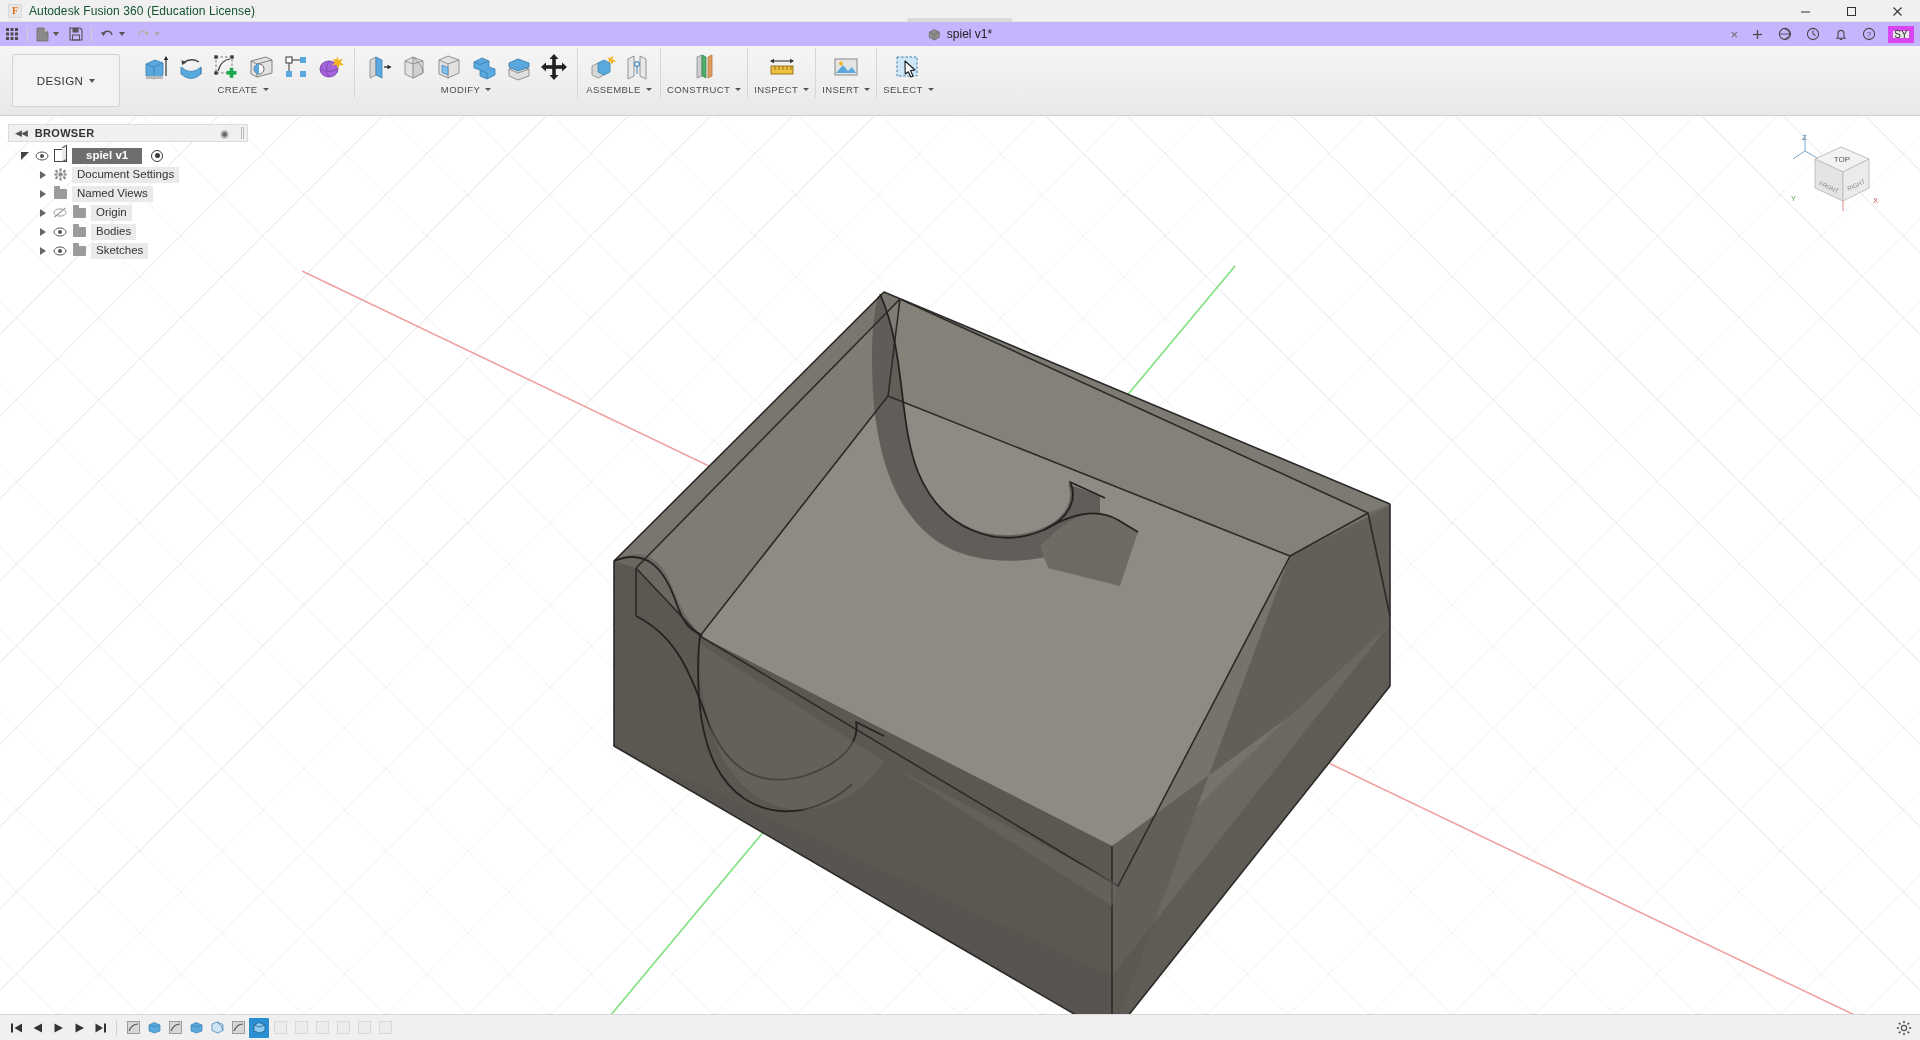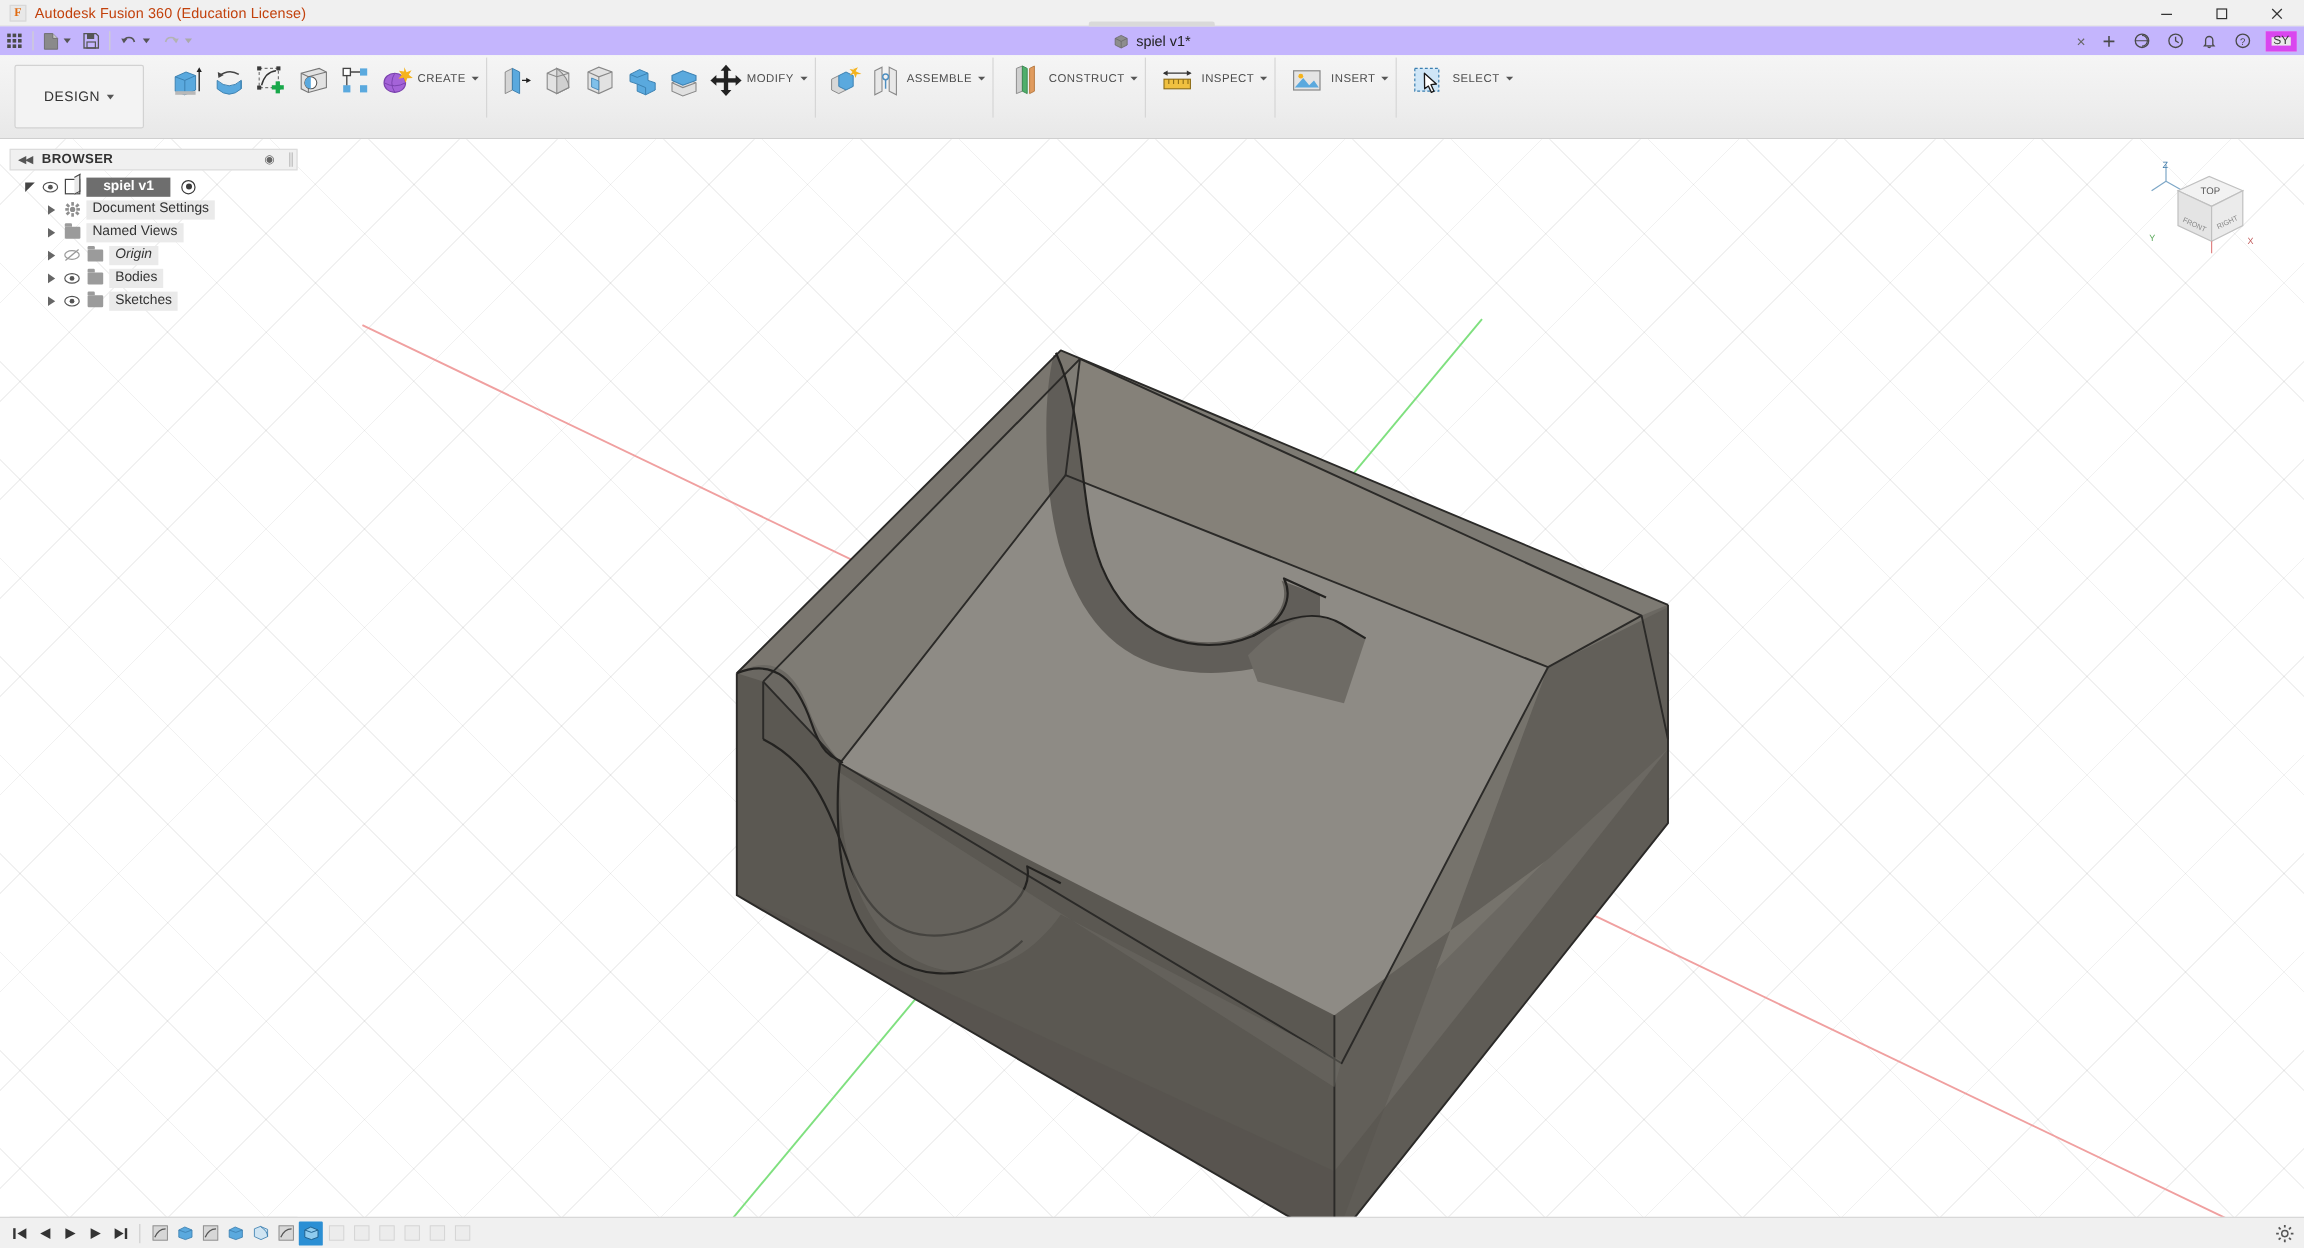--- a/index.html
+++ b/index.html
@@ -21,21 +21,21 @@
   }
   .tb-logo {
     width: 14px; height: 14px; margin-left: 8px; margin-right: 7px;
     background: #e8e8e8;
     border: 1px solid #d8d8d8;
     display:flex; align-items:center; justify-content:center;
     font-size: 10px; font-weight: bold; color: #e06a10;
     font-family:"Liberation Serif", serif;
     line-height: 1;
   }
-  .tb-title { font-size: 12px; color: #c2410c; letter-spacing: .1px; }
+  .tb-title { font-size: 12px; color: #14532d; letter-spacing: .1px; }
   .tb-winbtns { position:absolute; right:0; top:0; height:22px; display:flex; }
   .tb-winbtn {
     width: 46px; height: 22px; display:flex; align-items:center; justify-content:center;
     color:#333; font-size:13px;
   }
   .tb-winbtn svg { display:block; }
 
   
   .qat {
     height: 24px; width:100%;
@@ -100,21 +100,21 @@
     font-size:11px; color:#4a4a4a; letter-spacing:.6px;
     padding: 0 14px 2px 14px; cursor:pointer; position:relative; height:18px;
     display:flex;align-items:flex-end;
   }
   .tab.active { color:#2196d4; }
   .tab.active::after {
     content:''; position:absolute; left:8px; right:8px; bottom:-3px; height:3px; background:#2196d4;
   }
 
   .groups-row { flex:1; display:flex; align-items:flex-start; padding-left:10px; position:relative; }
-  .rgroup { display:flex; flex-direction:row; align-items:center; position:relative; padding:0 2px;}
+  .rgroup { display:flex; flex-direction:column; align-items:center; position:relative; padding:0 2px;}
   .rgroup-icons { display:flex; align-items:flex-start; height:37px; padding-top:2px; }
   .rbtn {
     width:35px; height:37px; display:flex;align-items:center;justify-content:center; cursor:pointer;
     border-radius:2px;
   }
   .rbtn.wide { width:40px; }
   .rgroup-label {
     font-size:9.5px;color:#4d4d4d;letter-spacing:.4px; display:flex;align-items:center; gap:3px;
     margin-top:1px; cursor:pointer;
   }
@@ -732,21 +732,21 @@
       <div class="tnode" style="padding-left:30px;text-align:right;">
         <span class="twist">
             <span class="tri-outline"></span>
           </span>
         <span class="eye">
             <span class="folder"></span>
           </span>
         <span class="tlabel">Named Views</span>
       </div>
 
-      <div class="tnode" style="padding-left:30px;font-style:italic;">
+      <div class="tnode" style="padding-left:30px;">
         <span class="twist">
             <span class="tri-outline"></span>
           </span>
         <span class="eye">
           <svg width="14" height="11" viewBox="0 0 14 11">
               <ellipse cx="7" cy="5.5" rx="6" ry="3.6" fill="none" stroke="#9a9a9a" stroke-width="1"></ellipse>
               <line x1="1.5" y1="10" x2="12.5" y2="1" stroke="#9a9a9a" stroke-width="1.1"></line>
             </svg>
         </span>
         <span class="eye">

